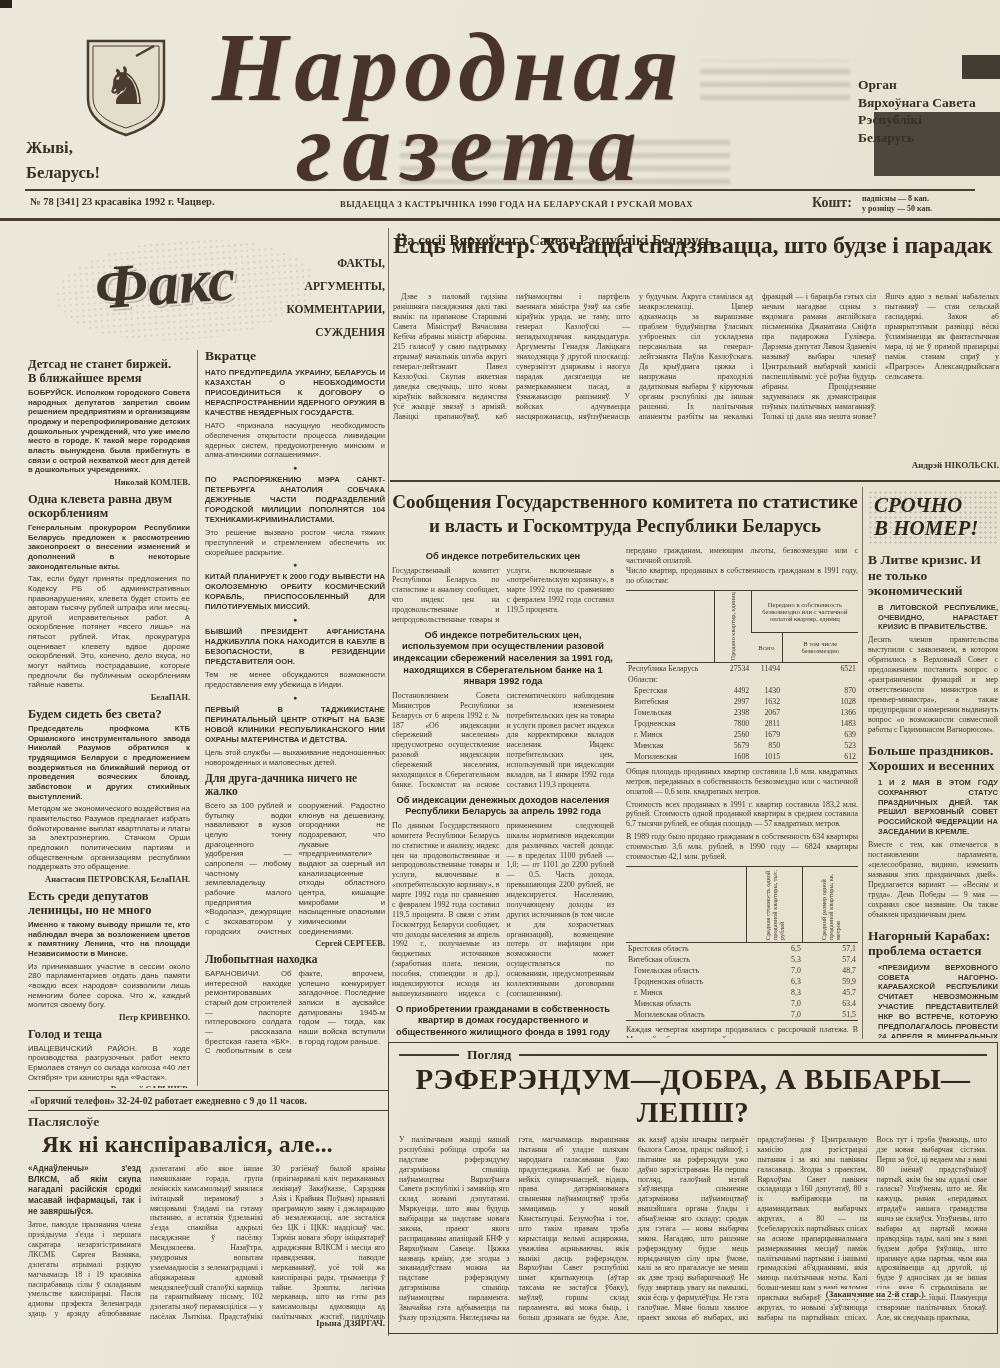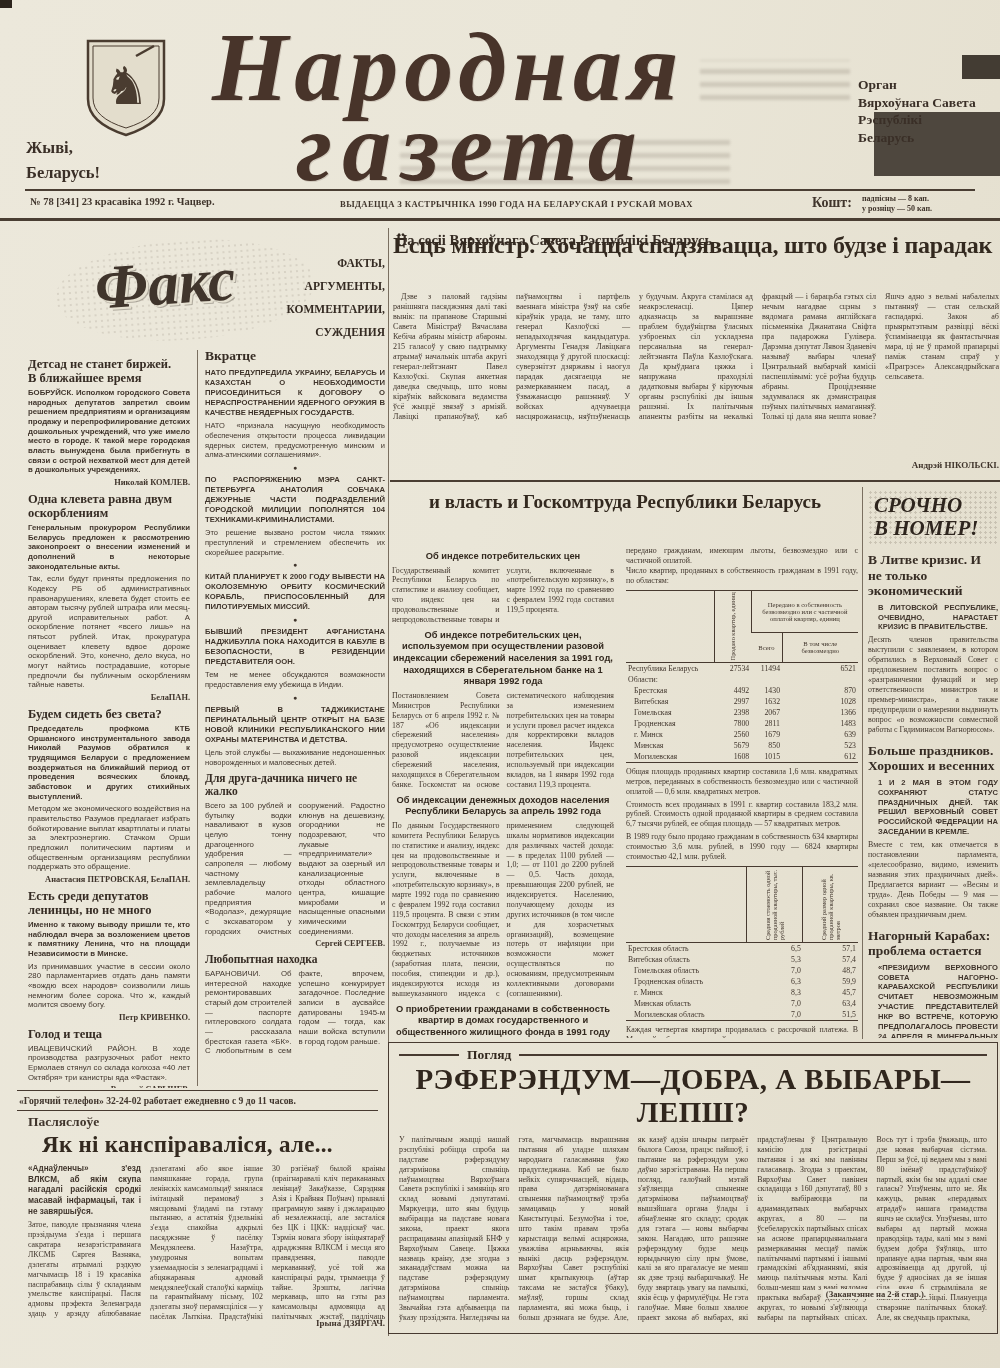--- a/index.html
+++ b/index.html
@@ -200,33 +200,34 @@
       <div class="sig">Сергей СЕРГЕЕВ.</div>
     </div>
     <div class="fx">
       <h3 style="font-size:11.5px;">Любопытная находка</h3>
       <p class="cols2 sans-body j">БАРАНОВИЧИ. Об интересной находке ремонтировавших старый дом строителей — паспорте гитлеровского солдата — рассказала брестская газета «БК». С любопытным в сем факте, впрочем, успешно конкурирует загадочное. Последние записи в аусвайсе датированы 1945-м годом — тогда, как наши войска вступили в город годом раньше.</p>
 
     </div>
 
   </div>
 
-  <div class="abs hotline" style="left:17px;top:1090px;width:357px;">«Горячий телефон» 32-24-02 работает ежедневно с 9 до 11 часов.</div>
+  <div class="abs hotline" style="left:28px;top:1090px;width:357px;">«Горячий телефон» 32-24-02 работает ежедневно с 9 до 11 часов.</div>
 
   <div class="abs" style="left:28px;top:1114px;width:357px;height:222px;overflow:hidden;">
     <div class="aw-kicker">Пасляслоўе</div>
     <h2 class="aw-headline">Як ні канспіраваліся, але...</h2>
     <div class="cols3 j" style="height:160px;">
       <p class="lead sans" style="font-size:8.2px;line-height:1.3;">«Аднаўленчы» з'езд ВЛКСМ, аб якім скупа нагадалі расійскія сродкі масавай інфармацыі, так і не завяршыўся.</p>
       <p class="sm2">Затое, паводле прызнання члена прэзідыума з'езда і першага сакратара незарэгістраванага ЛКСМБ Сяргея Вазняка, дэлегаты атрымалі рэдкую магчымасць 18 і 19 красавіка паспрабаваць сілы ў складаным умельстве канспірацыі. Пасля адмовы прэфекта Зеленаграда здаць у арэнду аблюбаванае дэлегатамі або якое іншае памяшканне горада, група ленінскіх камсамольцаў занялася імітацыяй перамоваў з мясцовымі ўладамі па гэтаму пытанню, а астатнія ўдзельнікі з'езда спакойна адкрылі пасяджэнне ў пасёлку Мендзялеева. Назаўтра, умудроныя вопытам узаемаадносін з зеленаградцамі і абцяжараныя адмовай мендзялееўскай сталоўкі карміць па гарантыйнаму пісьму, 102 дэлегаты зноў перамясціліся — у пасёлак Лыткіна. Прадстаўнікі 30 рэгіёнаў былой краіны (праігнаравалі кліч перакананых ленінцаў Закаўказзе, Сярэдняя Азія і Крайняя Поўнач) прынялі праграмную заяву і дэкларацыю аб незалежнасці, але засталіся без ЦК і ЦКК: надціскаў час. Тэрмін новага збору ініцыятараў адраджэння ВЛКСМ і месца яго правядзення, паводле меркаванняў, усё той жа канспірацыі рады, трымаецца ў тайне. Зрэшты, лагічна меркаваць, што на гэты раз камсамольцы адмовяцца ад палітычных жэстаў, падлічаць грошы, якія засталіся ад 20 тысяч рублёў, што выдаткаваў былы расійскі камсамол, і збяруцца на Беларусі: яна ж гасцінная. Незарэгістраваны ЛКСМБ складаецца з двухсот членаў і мала пакуль што нагадвае былую арганізацыю. Ён адмаўляе неканстытуцыйныя метады барацьбы, юрыдычна не прэтэндуе на ўласнасць былога ЛКСМБ, вядзе работу толькі на грамадскіх пачатках, а ў маі мае на мэце правесці акцыю «Міласэрнасць», аказаць увагу дзетдомаўцам і ветэранам. У сакавіку ў ЛКСМБ уступілі трое.</p>
     </div>
   </div>
   <div class="abs" style="left:230px;top:1318px;width:155px;text-align:right;font-weight:bold;font-size:9px;">Ірына ДЗЯРГАЧ.</div>
 
   <div class="abs" style="left:392px;top:490px;width:466px;height:548px;overflow:hidden;">
+    <div class="stats-title">Сообщения Государственного комитета по статистике</div>
     <div class="stats-title">и власть и Госкомтруда Республики Беларусь</div>
 
     <div class="abs" style="left:0;top:56px;width:222px;height:492px;overflow:hidden;">
       <div class="sub-head">Об индексе потребительских цен</div>
       <p class="cols2 sm2 j">Государственный комитет Республики Беларусь по статистике и анализу сообщает, что индекс цен на продовольственные и непродовольственные товары и услуги, включенные в «потребительскую корзинку», в марте 1992 года по сравнению с февралем 1992 года составил 119,5 процента.</p>
       <div class="sub-head">Об индексе потребительских цен, используемом при осуществлении разовой индексации сбережений населения за 1991 год, находящихся в Сберегательном банке на 1 января 1992 года</div>
       <p class="cols2 sm2 j">Постановлением Совета Министров Республики Беларусь от 6 апреля 1992 г. № 187 «Об индексации сбережений населения» предусмотрено осуществление разовой индексации сбережений населения, находящихся в Сберегательном банке. Госкомстат на основе систематического наблюдения за изменением потребительских цен на товары и услуги провел расчет индекса для корректировки вкладов населения. Индекс потребительских цен, используемый при индексации вкладов, на 1 января 1992 года составил 119,3 процента.</p>
       <div class="sub-head">Об индексации денежных доходов населения Республики Беларусь за апрель 1992 года</div>
       <p class="cols2 sm2 j">По данным Государственного комитета Республики Беларусь по статистике и анализу, индекс цен на продовольственные и непродовольственные товары и услуги, включенные в «потребительскую корзинку», в марте 1992 года по сравнению с февралем 1992 года составил 119,5 процента. В связи с этим Госкомтруд Беларуси сообщает, что доходы населения за апрель 1992 г., получаемые из бюджетных источников (заработная плата, пенсии, пособия, стипендии и др.), индексируются исходя из вышеуказанного индекса с применением следующей шкалы нормативов индексации для различных частей дохода: — в пределах 1100 рублей — 1,0; — от 1101 до 2200 рублей — 0,5. Часть дохода, превышающая 2200 рублей, не индексируется. Населению, получающему доходы из других источников (в том числе и для хозрасчетных организаций), возмещение потерь от инфляции при возможности может осуществляться по основаниям, предусмотренным коллективными договорами (соглашениями).</p>
       <div class="sub-head">О приобретении гражданами в собственность квартир в домах государственного и общественного жилищного фонда в 1991 году</div>

